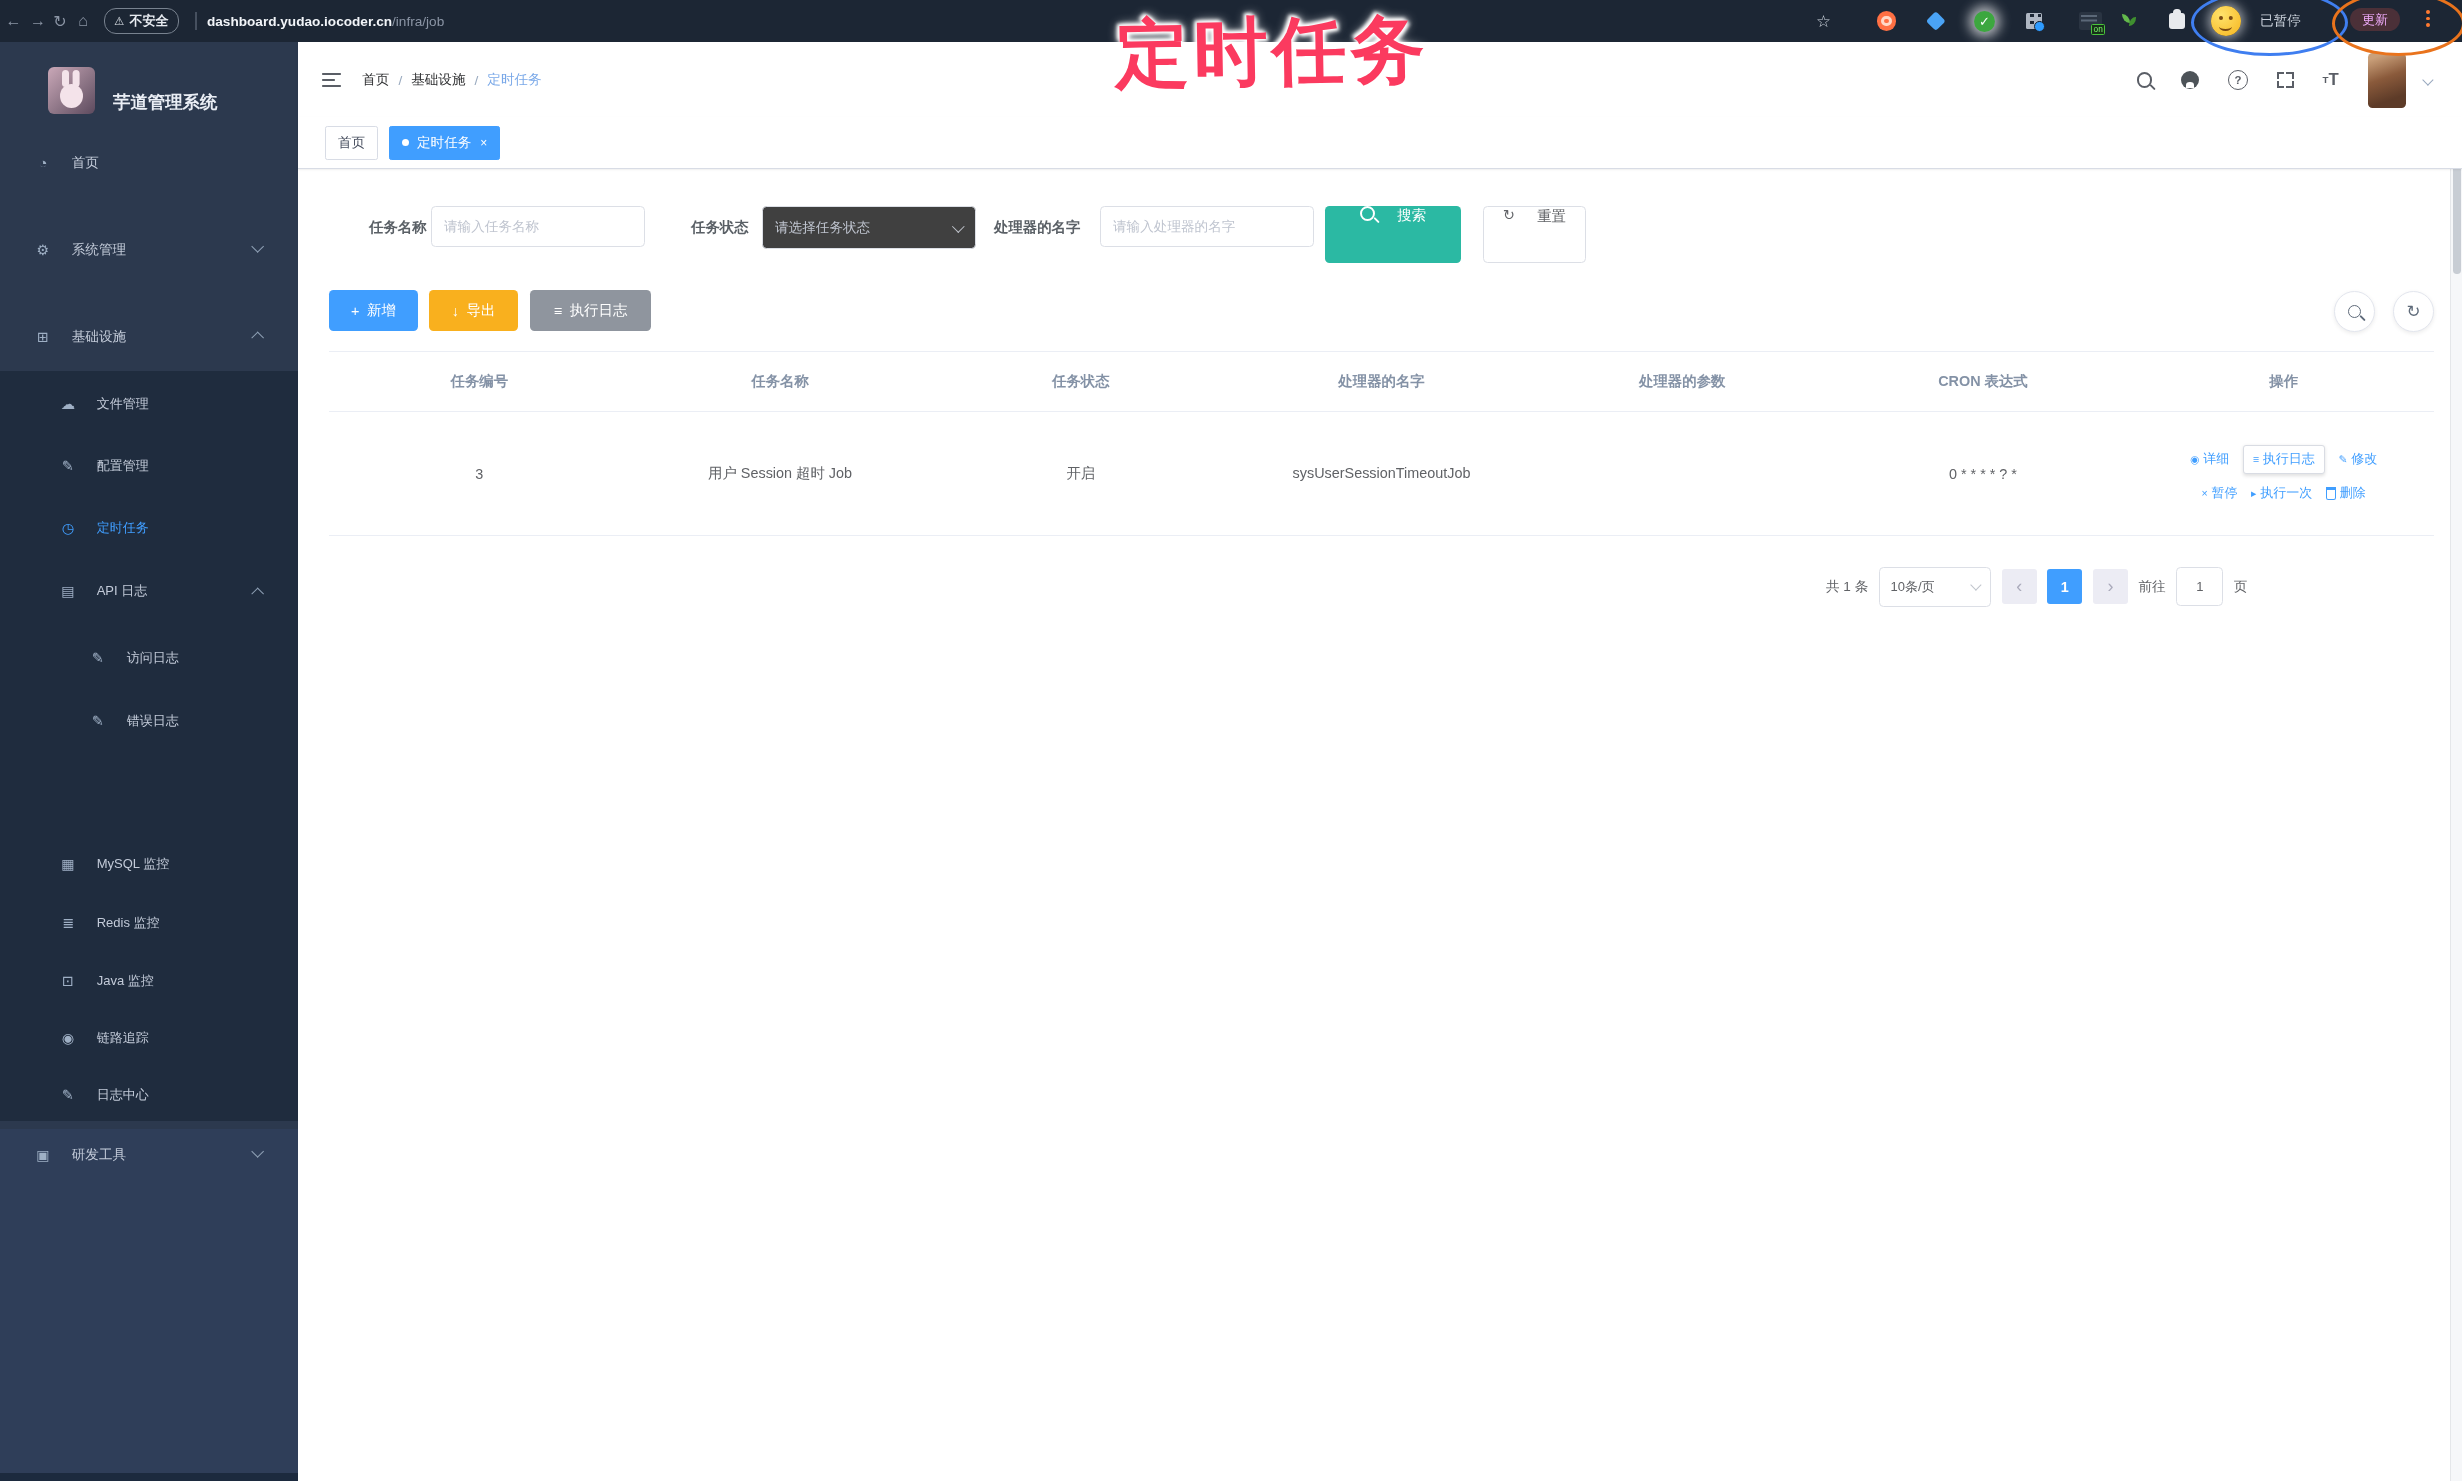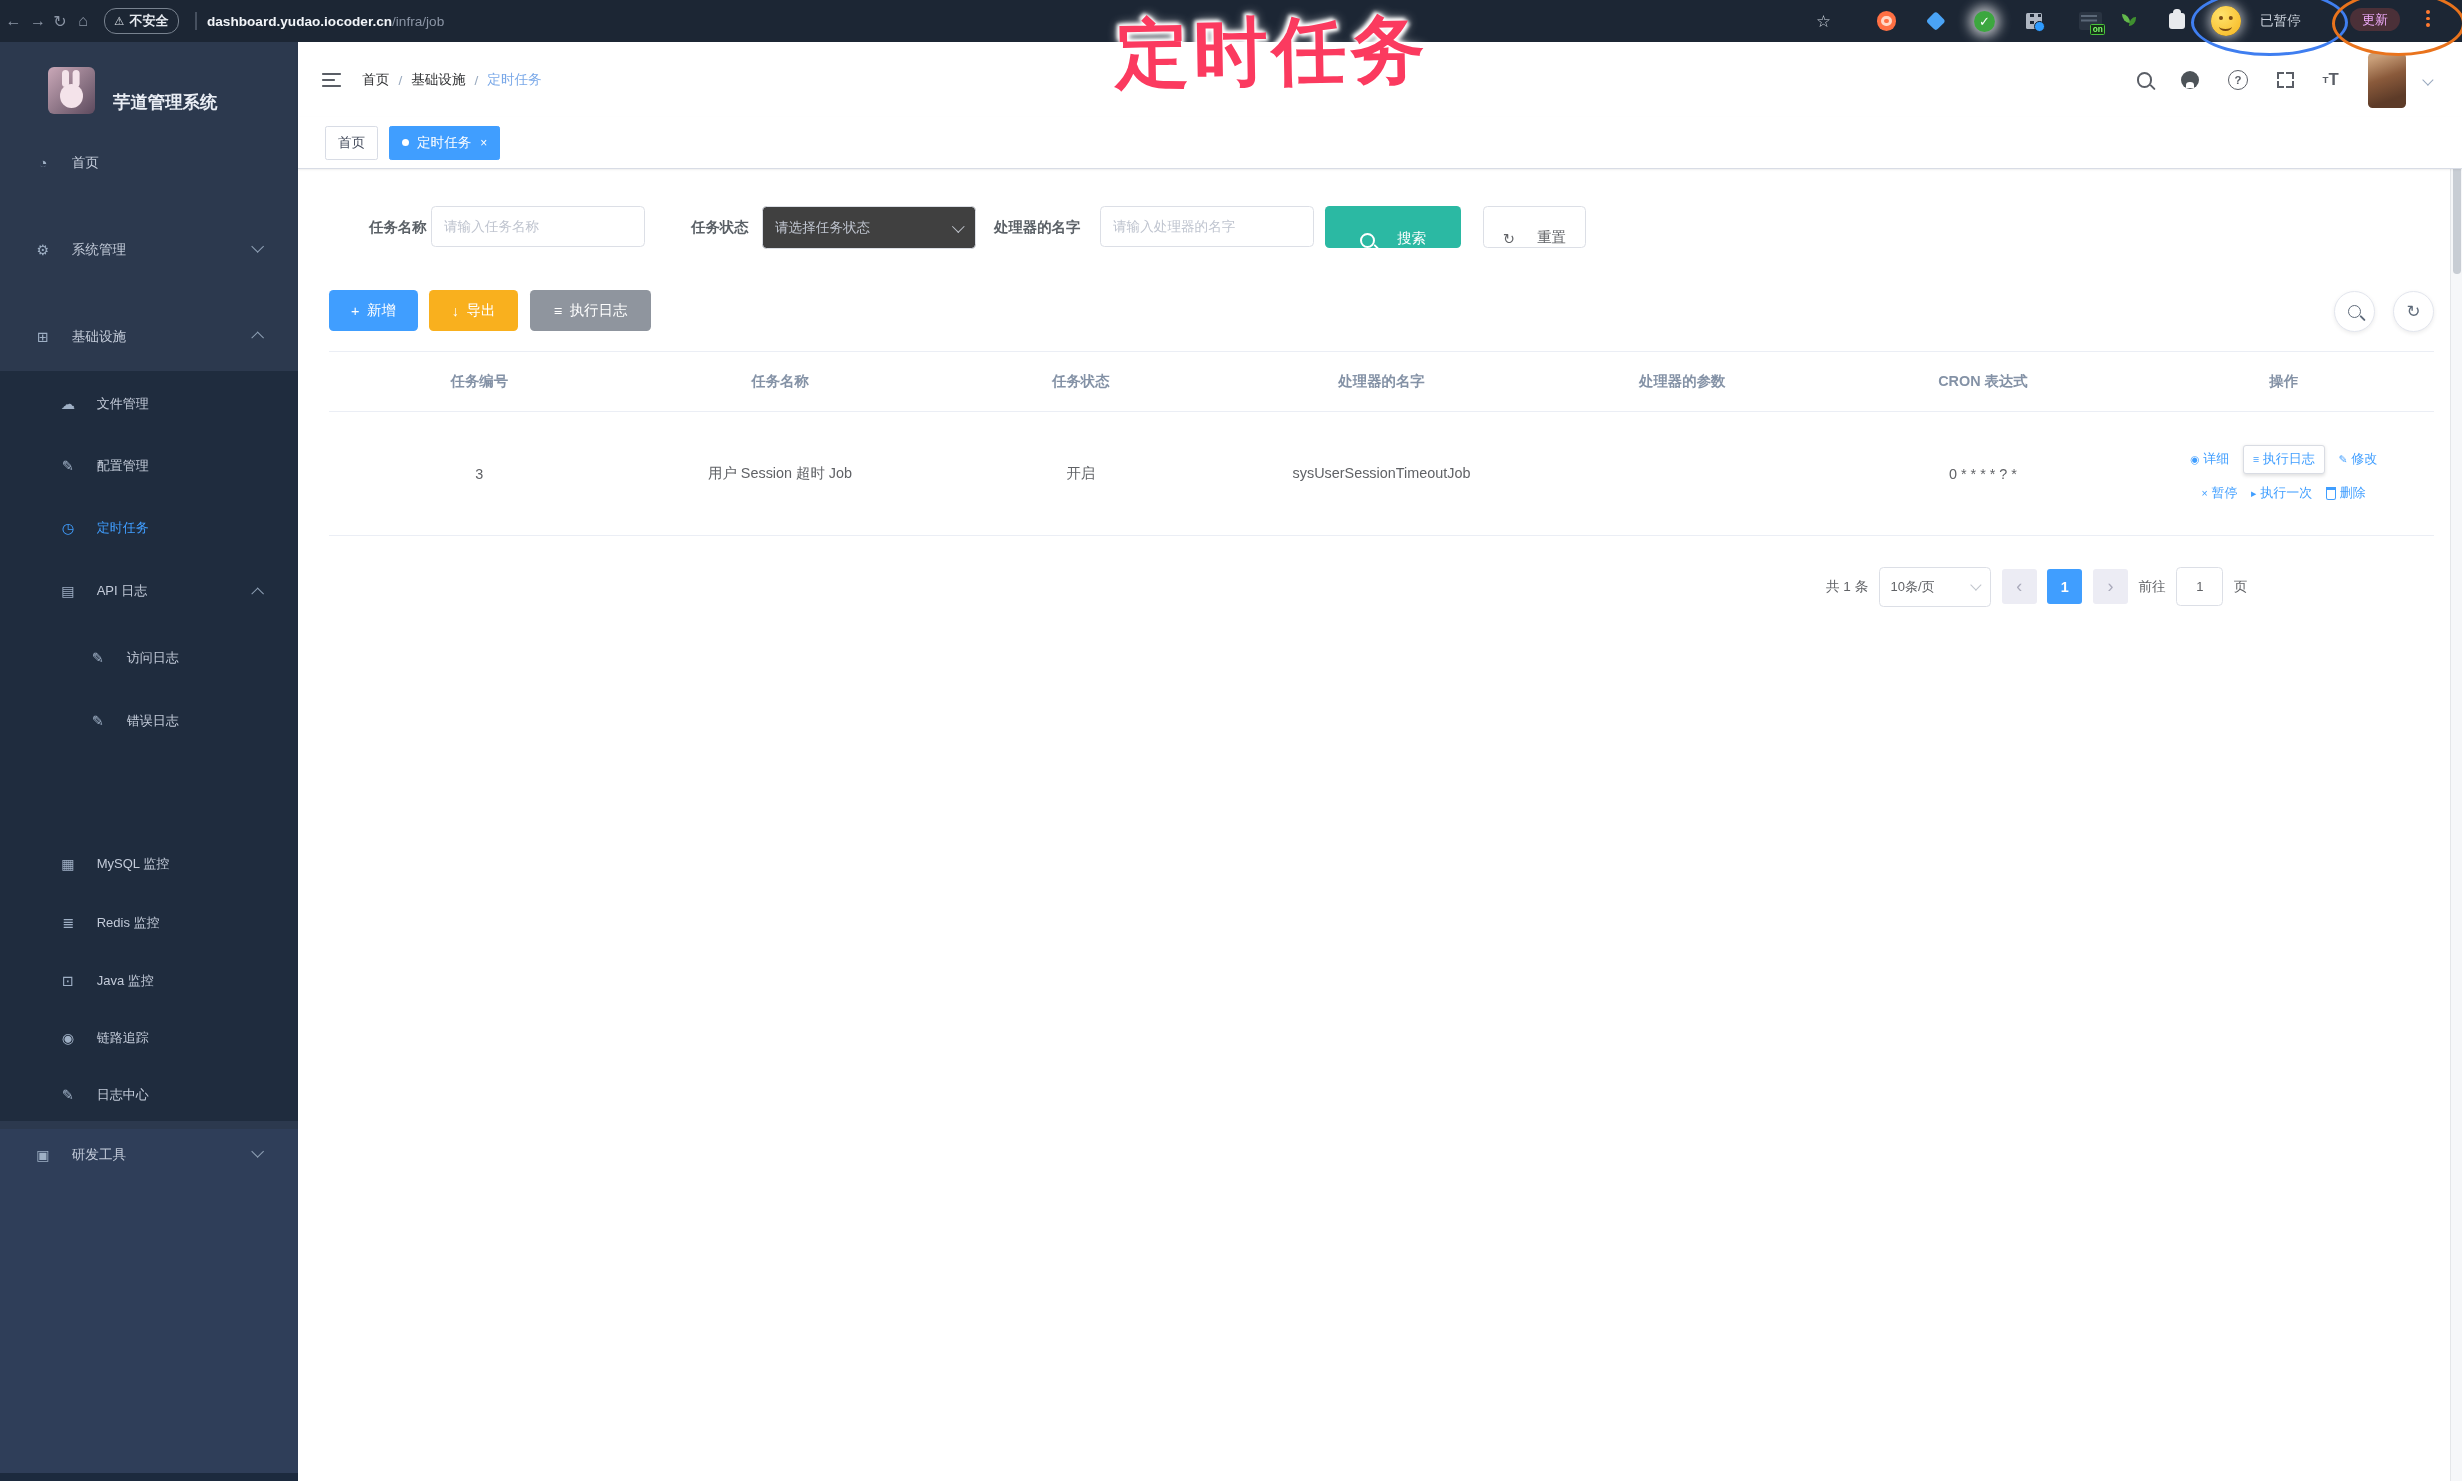--- a/index.html
+++ b/index.html
@@ -24,21 +24,21 @@
   .ico-green{width:21px;height:21px;border-radius:50%;background:#3ca73f;color:#fff;font-size:13px;font-weight:bold;
              display:flex;align-items:center;justify-content:center;box-shadow:0 0 12px 5.3px rgba(255,255,255,.65);}
   .ico-grid{width:16.7px;height:16.7px;background:
       repeating-linear-gradient(0deg,#aeb6c2 0 4.5px,transparent 4.5px 7.6px),
       repeating-linear-gradient(90deg,#aeb6c2 0 4.5px,transparent 4.5px 7.6px);position:relative;border-radius:1.5px;}
   .ico-grid::after{content:'';position:absolute;right:-3px;bottom:-3px;width:9px;height:9px;border-radius:50%;
       background:#2e9bff;border:1.5px solid #1c2634;}
   .ico-on{width:23px;height:18px;background:#2a3442;border-radius:2.3px;position:relative;display:flex;align-items:flex-end;justify-content:flex-end;}
   .ico-on::before{content:'';position:absolute;left:2.3px;top:3px;width:16.7px;height:2.3px;background:#5b6troke;background:#5b6878;box-shadow:0 4.5px 0 #5b6878;}
   .ico-on .onb{font-size:8.3px;line-height:9px;color:#7dff6a;border:1.5px solid #49c43b;border-radius:1.5px;
-      background:#17301a;padding:0 1.5px;margin:-3px -3.8px -4.5px 0;font-weight:bold;}
+      background:#17301a;padding:0 1.5px;margin:-3px -3.8px -4.5px 0;font-weight:normal;}
   .ico-plant{width:16.7px;height:18px;position:relative;}
   .ico-plant::before{content:'';position:absolute;left:2.3px;top:1.5px;width:8.3px;height:9.8px;background:#63b94c;border-radius:0 100% 0 100%;}
   .ico-plant::after{content:'';position:absolute;right:0px;top:5.3px;width:6.8px;height:8.3px;background:#3f8f2f;border-radius:100% 0 100% 0;}
   .ico-puzzle{width:16.7px;height:16.7px;background:#e8eaed;border-radius:3px;position:relative;}
   .ico-puzzle::before{content:'';position:absolute;left:4.5px;top:-3.8px;width:7.6px;height:7.6px;border-radius:50%;background:#e8eaed;}
   .emoji{width:30px;height:30px;border-radius:50%;background:radial-gradient(circle at 35% 30%,#ffe26b,#f6b51e);
          position:relative;box-shadow:0 0 10.6px 3px rgba(255,255,255,.55);}
   .emoji::before{content:'';position:absolute;left:8.3px;top:9.8px;width:3.8px;height:3.8px;border-radius:50%;
          background:#7a4a12;box-shadow:9.8px 0 0 #7a4a12;}
   .emoji::after{content:'';position:absolute;left:8.3px;top:15px;width:13.6px;height:7.6px;
@@ -121,21 +121,21 @@
   .tag .close{margin-left:9px;font-size:12px;line-height:1;}
   
   .flabel{position:absolute;top:206px;height:42px;line-height:42px;font-size:14.4px;font-weight:bold;color:#5a6066;}
   .finput{position:absolute;top:206px;height:39px;width:209px;border:0.8px solid #dcdfe6;border-radius:4.5px;
       padding:0 12px;font-size:13.6px;color:#606266;outline:none;background:#fff;box-sizing:content-box;}
   .finput::placeholder{color:#bfc4cf;}
   .fselect{position:absolute;top:206px;height:41px;width:209px;border:0.8px solid #dcdfe6;border-radius:4.5px;
       background:#404040;display:flex;align-items:center;padding:0 12px;font-size:13.6px;color:#bfc4cf;cursor:pointer;}
   .fselect .chev2{margin-left:auto;width:7.6px;height:7.6px;border-right:1.5px solid #c0c4cc;border-bottom:1.5px solid #c0c4cc;
       transform:rotate(45deg);margin-top:-3px;}
-  .btn{position:absolute;top:206px;height:42px;border-radius:4.5px;display:flex;align-items:flex-end;justify-content:center;
+  .btn{position:absolute;top:206px;height:57px;border-radius:4.5px;display:flex;align-items:flex-start;justify-content:center;
       gap:22px;font-size:14.4px;cursor:pointer;box-sizing:border-box;}
   #btn-search{left:1325px;width:136px;background:#2bb9a3;color:#fff;}
   #btn-reset{left:1483px;width:103px;background:#fff;border:0.8px solid #dcdfe6;color:#606266;}
   
   .tbtn{position:absolute;top:290px;height:41px;border-radius:4.5px;color:#fff;font-size:14.4px;
       display:flex;align-items:center;justify-content:center;gap:7.6px;cursor:pointer;}
   #btn-add{left:329px;width:89px;background:#409eff;}
   #btn-export{left:429px;width:89px;background:#f9b01e;}
   #btn-execlog{left:530px;width:121px;background:#8f959e;}
   .roundbtn{position:absolute;top:291px;width:39px;height:39px;border-radius:50%;background:#fff;

